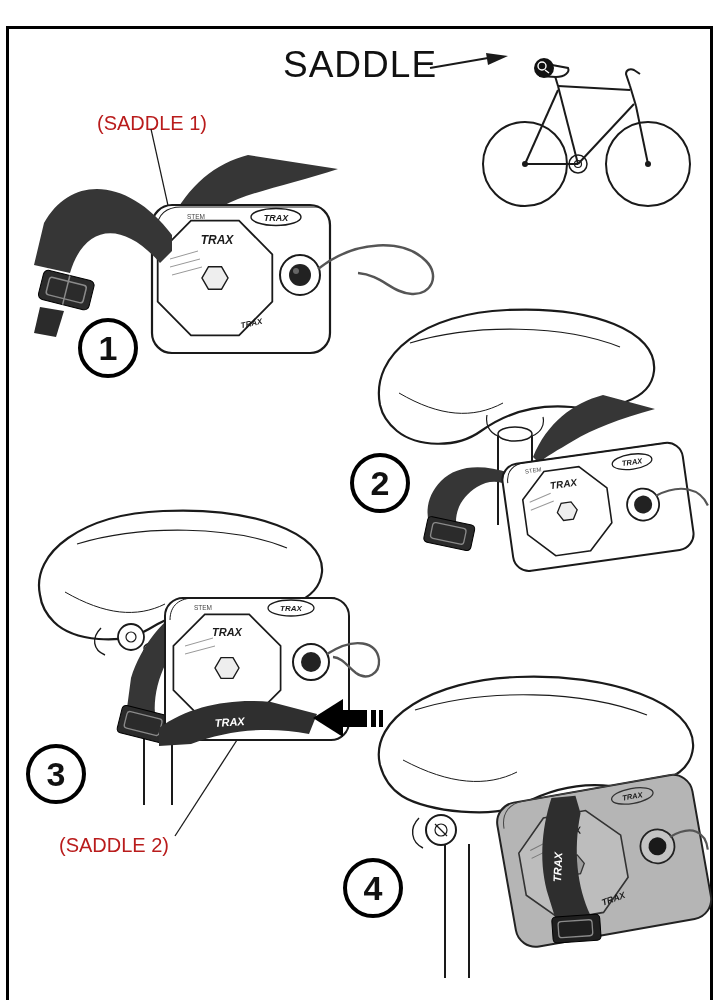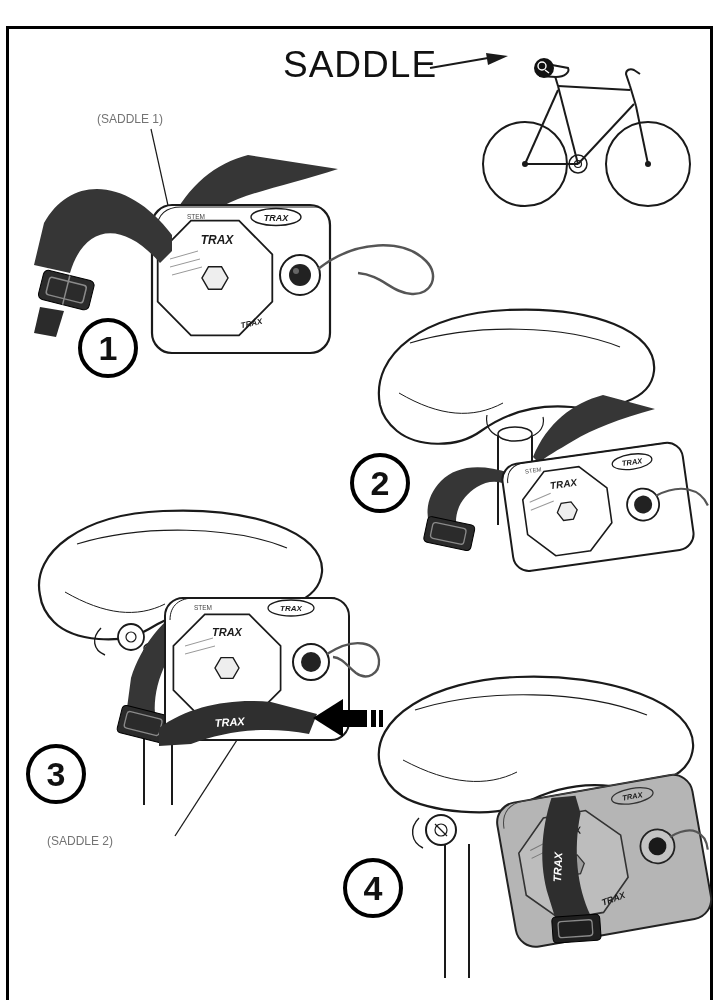--- a/index.html
+++ b/index.html
@@ -1,22 +1,22 @@
 <!DOCTYPE html>
 <html><head>
 <meta charset="utf-8">
 <style>
   html,body{margin:0;padding:0;background:#fff;}
   .canvas{position:relative;width:719px;height:1000px;background:#fff;overflow:hidden;
           font-family:"Liberation Sans",sans-serif;color:#111;margin-top:20px;}
   .frame{position:absolute;inset:6px;border:3px solid #000;pointer-events:none;}
   .title{position:absolute;left:283px;top:24px;font-size:37px;letter-spacing:1px;}
-  .label{position:absolute;font-size:12px;color:#737373;}
+  .label{position:absolute;font-size:20px;color:#b91c1c;}
   .label1{left:97px;top:92px;}
-  .label2{left:47px;top:814px;}
+  .label2{left:59px;top:814px;}
   .badge{position:absolute;width:52px;height:52px;border:4px solid #000;border-radius:50%;
          background:#fff;display:flex;align-items:center;justify-content:center;
          font-size:34px;font-weight:700;z-index:5;}
   svg{position:absolute;overflow:visible;}
   svg text{font-family:"Liberation Sans",sans-serif;}
   .logo{font-style:italic;font-weight:bold;text-anchor:middle;fill:#1a1a1a;}
   .logo-light{font-style:italic;font-weight:bold;text-anchor:middle;fill:#ffffff;}
   .tiny{fill:#444;text-anchor:middle;}
 </style>
 </head>

